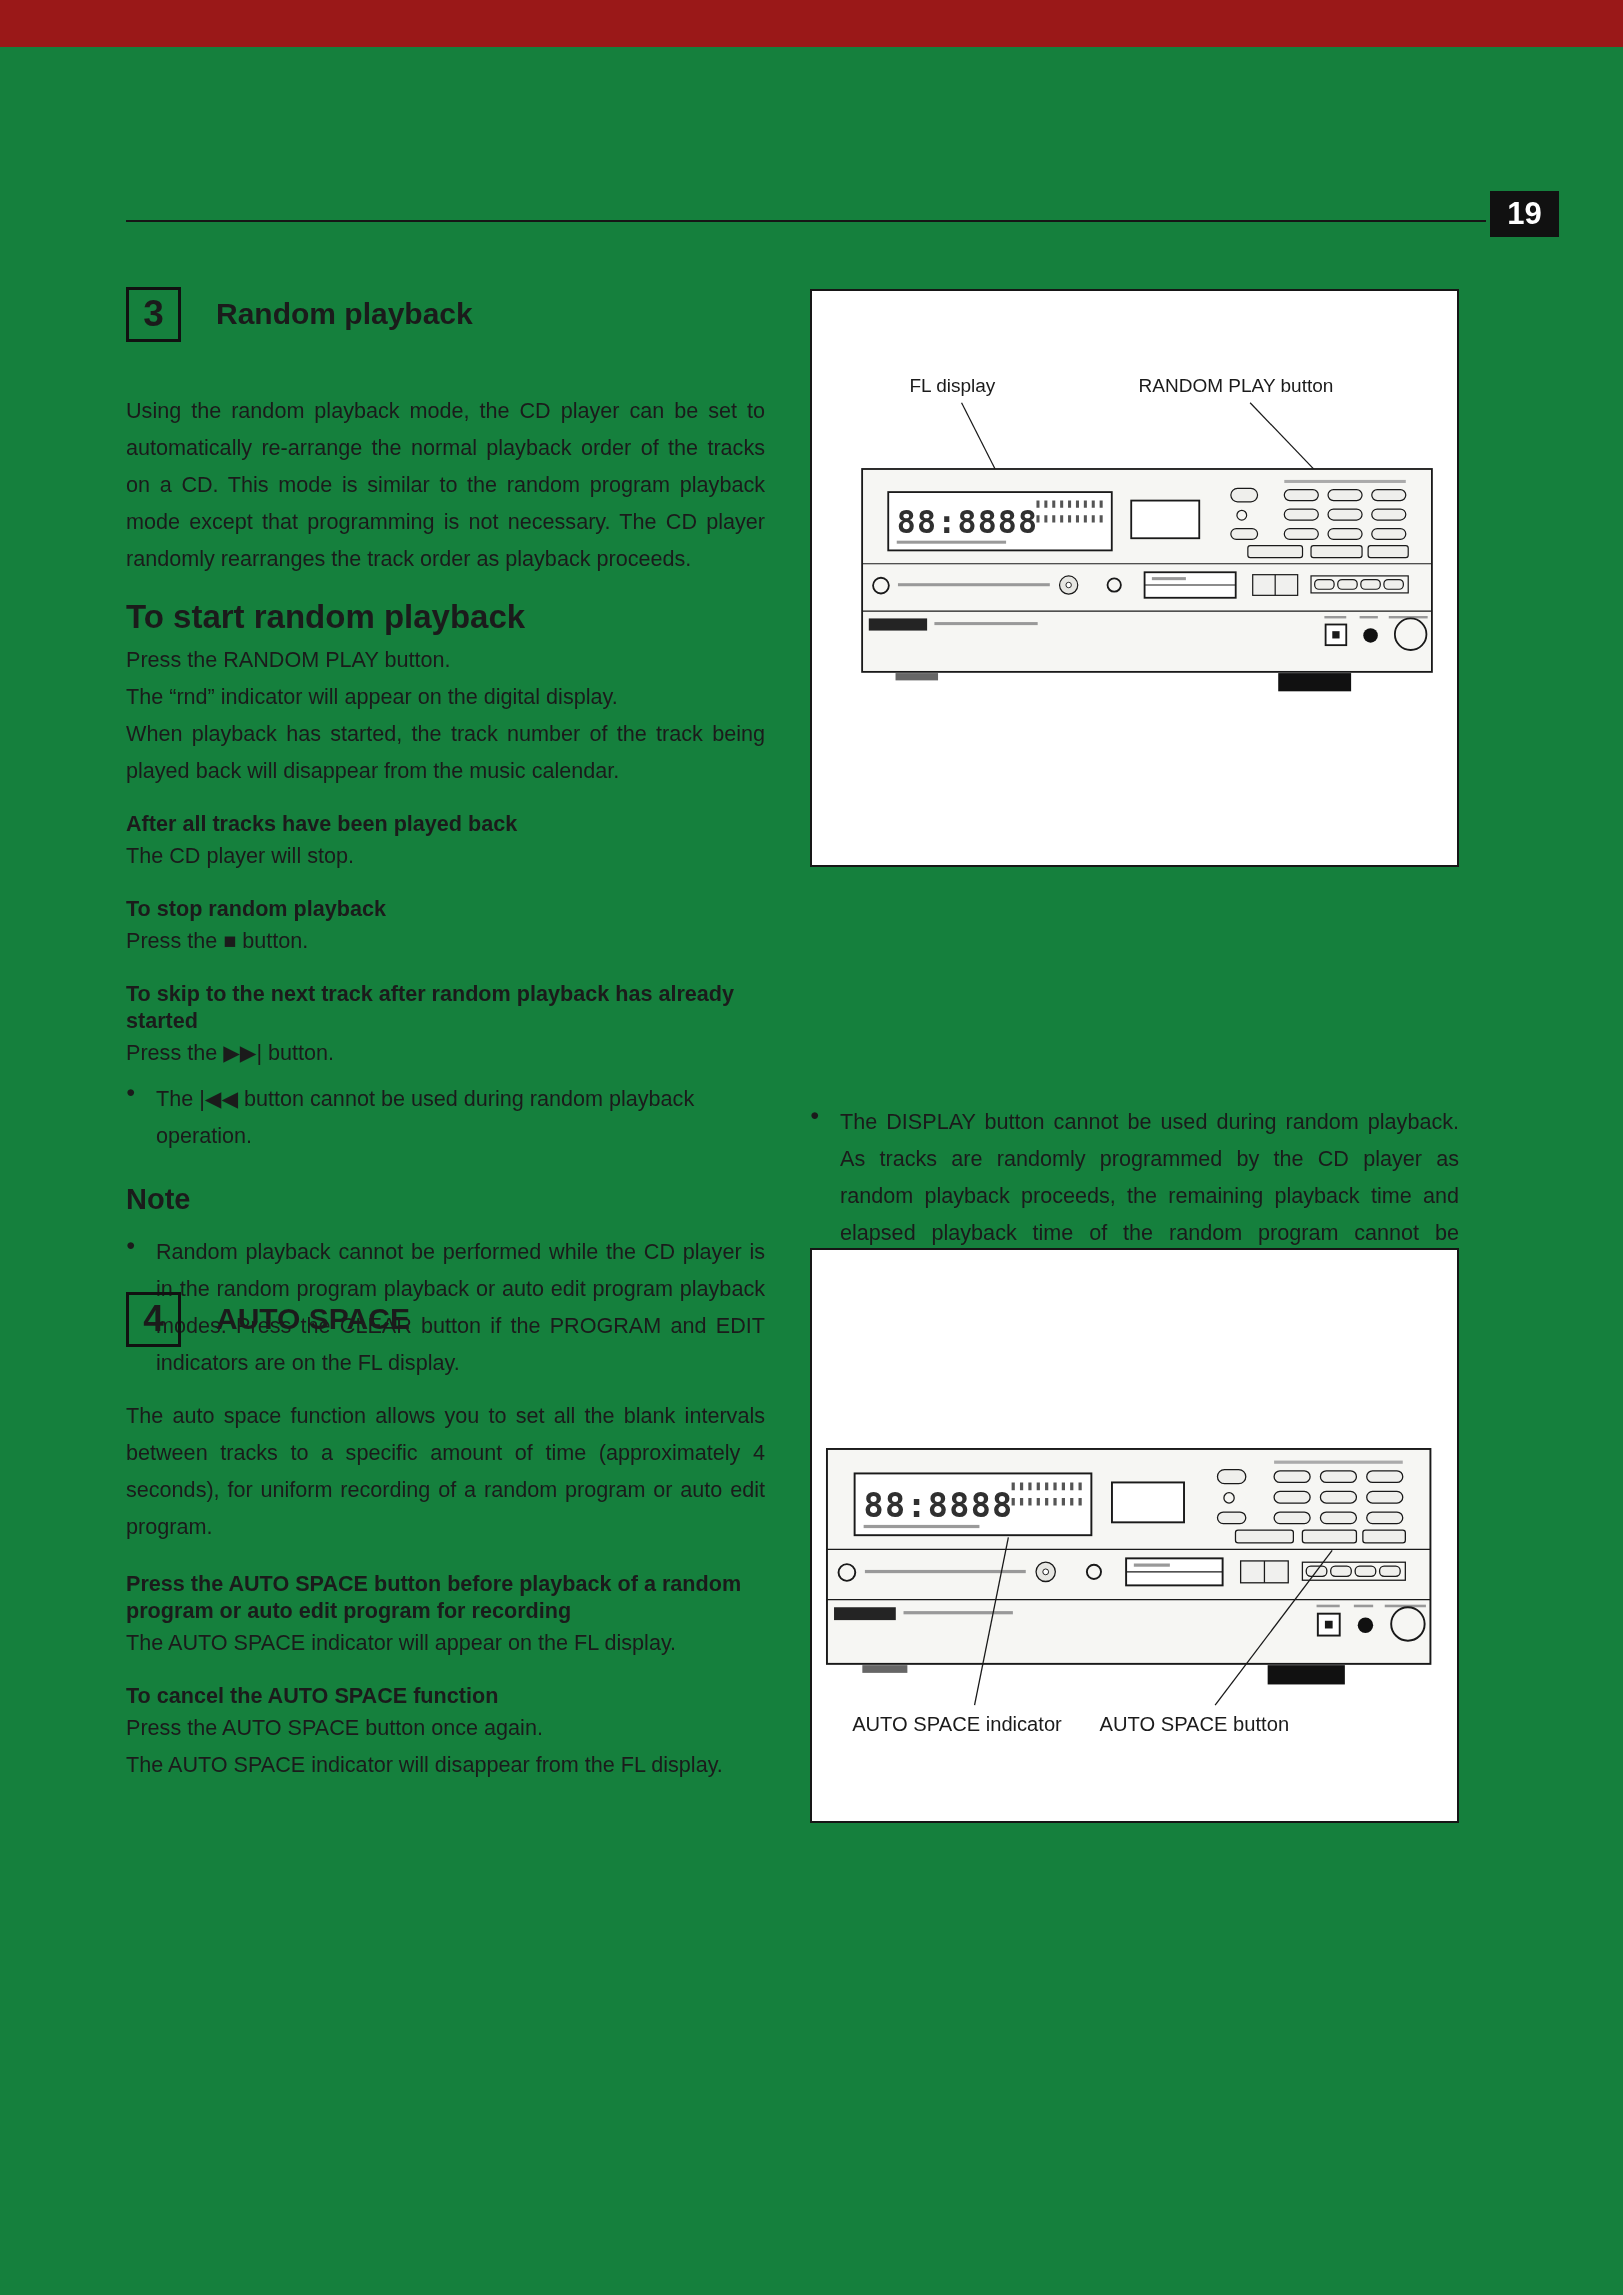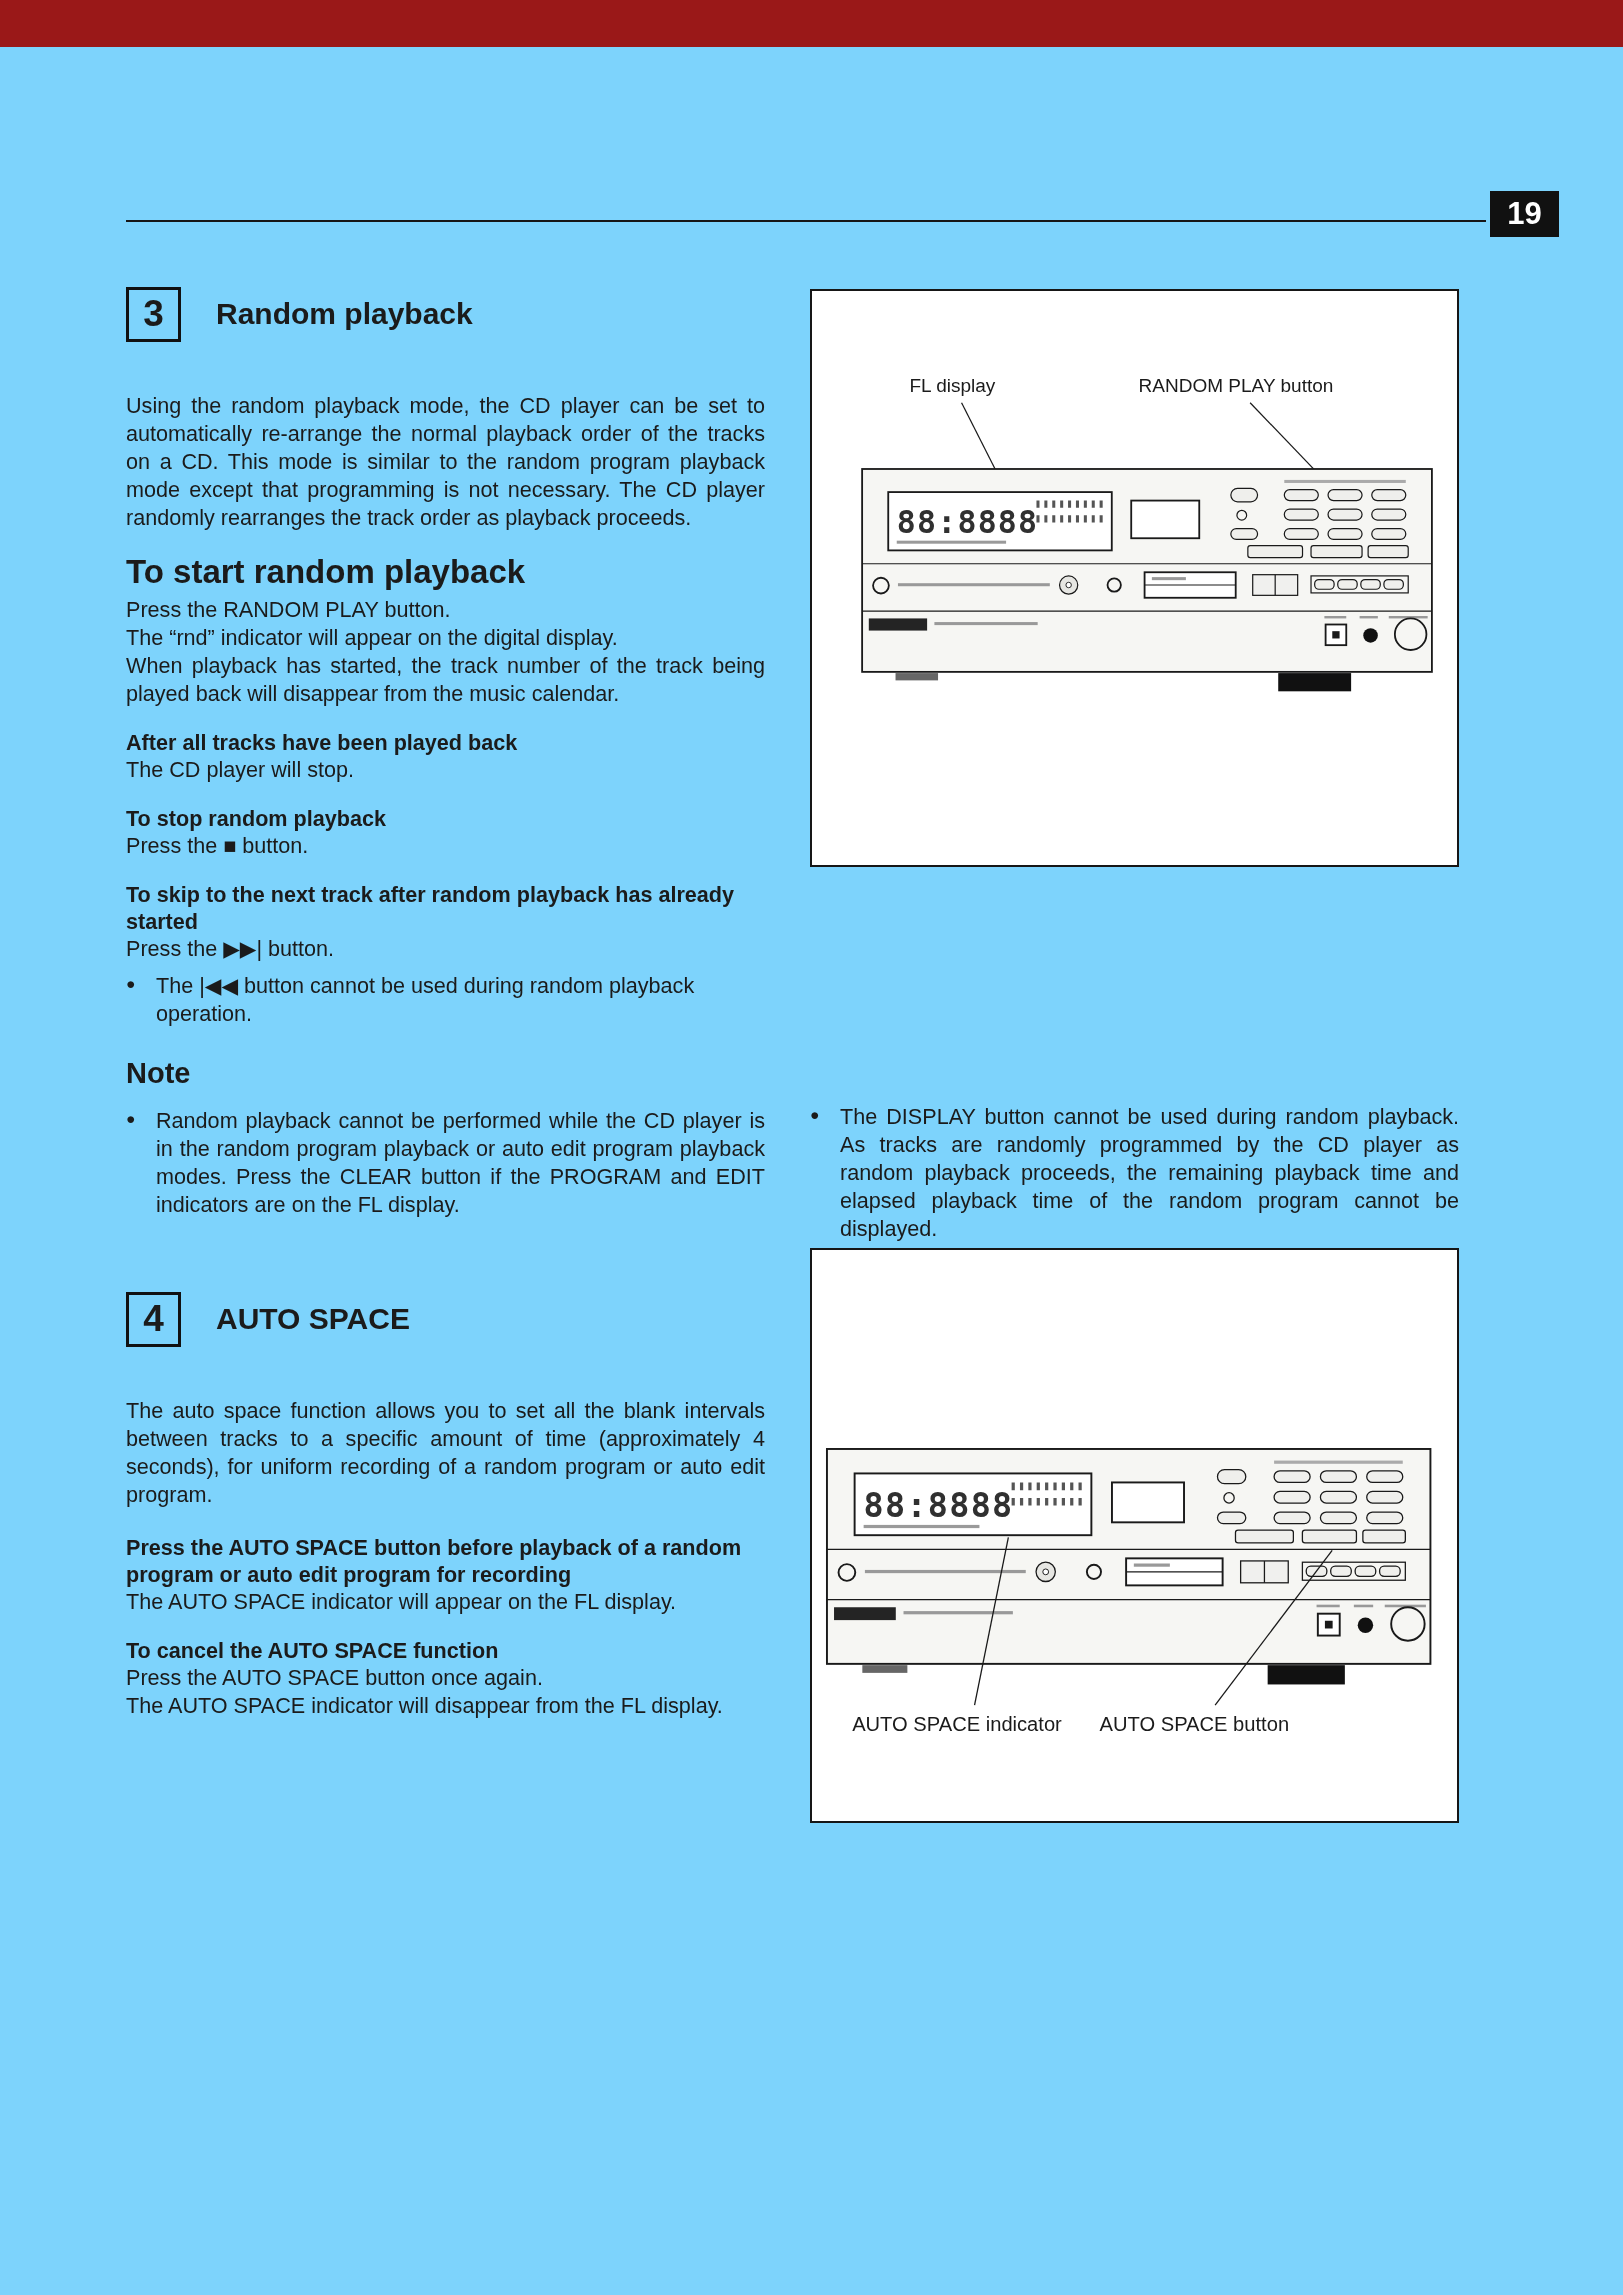--- a/index.html
+++ b/index.html
@@ -1,17 +1,17 @@
 <!DOCTYPE html>
 <html style="font-size:10.5px"><head>
 <meta charset="utf-8">
 <style>
   html,body { margin:0; padding:0; background:#e8e8e8; }
   .page {
-    position:relative; width:1624px; height:2295px; background:#7dd3fc;
+    position:relative; width:1624px; height:2295px; background:#15803d;
     font-family:"Liberation Sans", sans-serif; color:#1b1b1b; overflow:hidden;
   }
   .top-bar { position:absolute; left:0; top:0; width:1624px; height:47px; background:#9a1818; }
   .page-number {
     position:absolute; left:1490px; top:191px; width:69px; height:46px; background:#111;
     color:#fff; font-size:31px; font-weight:700; display:flex; align-items:center; justify-content:center;
   }
   .rule { position:absolute; left:126px; top:220px; width:1360px; height:2px; background:#161616; }
 
   .col { position:absolute; width:639px; left:126px; }
@@ -19,21 +19,21 @@
   .col-s4 { top:1288px; }
   .note-right { position:absolute; left:810px; top:1094px; width:649px; }
 
   .section-header { display:flex; align-items:center; gap:35px; height:62px; margin-bottom:47px; }
   .num-box {
     width:55px; height:55px; border:3.3px solid #111; box-sizing:border-box;
     font-size:37px; font-weight:700; display:flex; align-items:center; justify-content:center;
   }
   .sec-title { font-size:30px; font-weight:700; margin:0; }
 
-  .body { font-size:21.6px; line-height:28px; margin:0; }
+  .body { font-size:21.6px; line-height:37px; margin:0; }
   .just { text-align:justify; }
   .h-sub  { font-size:33px; font-weight:700; margin:23.6px 0 9.2px; line-height:31px; }
   .h-runin{ font-size:21.6px; font-weight:700; margin:21px 0 0; line-height:27px; }
   .note-h { font-size:29px; font-weight:700; margin:29px 0 17px; }
 
   .bullet { position:relative; padding-left:30px; margin-top:9.2px; }
   .bullet .dot { position:absolute; left:0; top:2.6px; font-size:15.7px; }
 
   .figure { position:absolute; left:810px; border:2px solid #161616; box-sizing:border-box; background:#fff; }
   #fig1 { top:289px;  width:649px; height:578px;padding-left:36px; }

